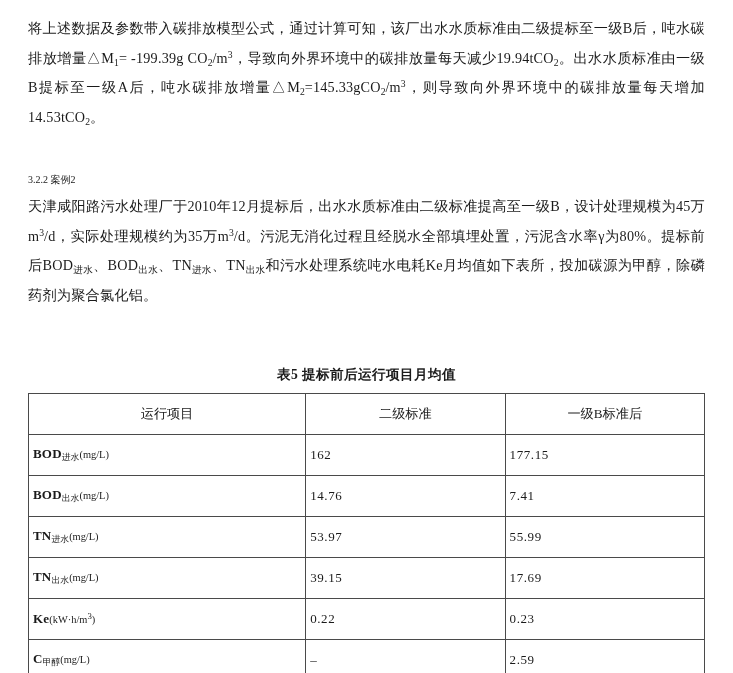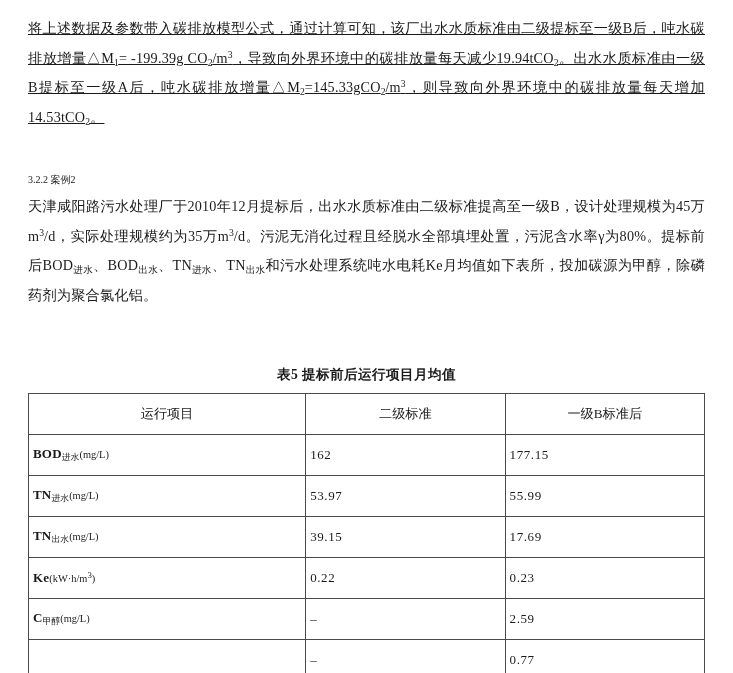--- a/index.html
+++ b/index.html
@@ -20,21 +20,21 @@
     box-sizing: border-box;
     width: 733px;
   }
   .para {
     font-size: 14.2px;
     line-height: 2.08;
     text-align: justify;
     text-justify: inter-ideograph;
     letter-spacing: 0.2px;
   }
-  .para.first { text-indent: 0; text-decoration: underline; }
+  .para.first { text-indent: 0; }
   sub {
     font-size: 0.68em;
     vertical-align: -0.28em;
     letter-spacing: 0;
   }
   sup {
     font-size: 0.68em;
     vertical-align: 0.5em;
     letter-spacing: 0;
   }
@@ -121,20 +121,25 @@
         <th>一级B标准后</th>
       </tr>
     </thead>
     <tbody>
       <tr>
         <td><span class="itemlabel">BOD</span><sub>进水</sub><span class="unit">(mg/L)</span></td>
         <td class="cellnum">162</td>
         <td class="cellnum">177.15</td>
       </tr>
       <tr>
+        <td><span class="itemlabel">BOD</span><sub>出水</sub><span class="unit">(mg/L)</span></td>
+        <td class="cellnum">14.76</td>
+        <td class="cellnum">7.41</td>
+      </tr>
+      <tr>
         <td><span class="itemlabel">TN</span><sub>进水</sub><span class="unit">(mg/L)</span></td>
         <td class="cellnum">53.97</td>
         <td class="cellnum">55.99</td>
       </tr>
       <tr>
         <td><span class="itemlabel">TN</span><sub>出水</sub><span class="unit">(mg/L)</span></td>
         <td class="cellnum">39.15</td>
         <td class="cellnum">17.69</td>
       </tr>
       <tr>

